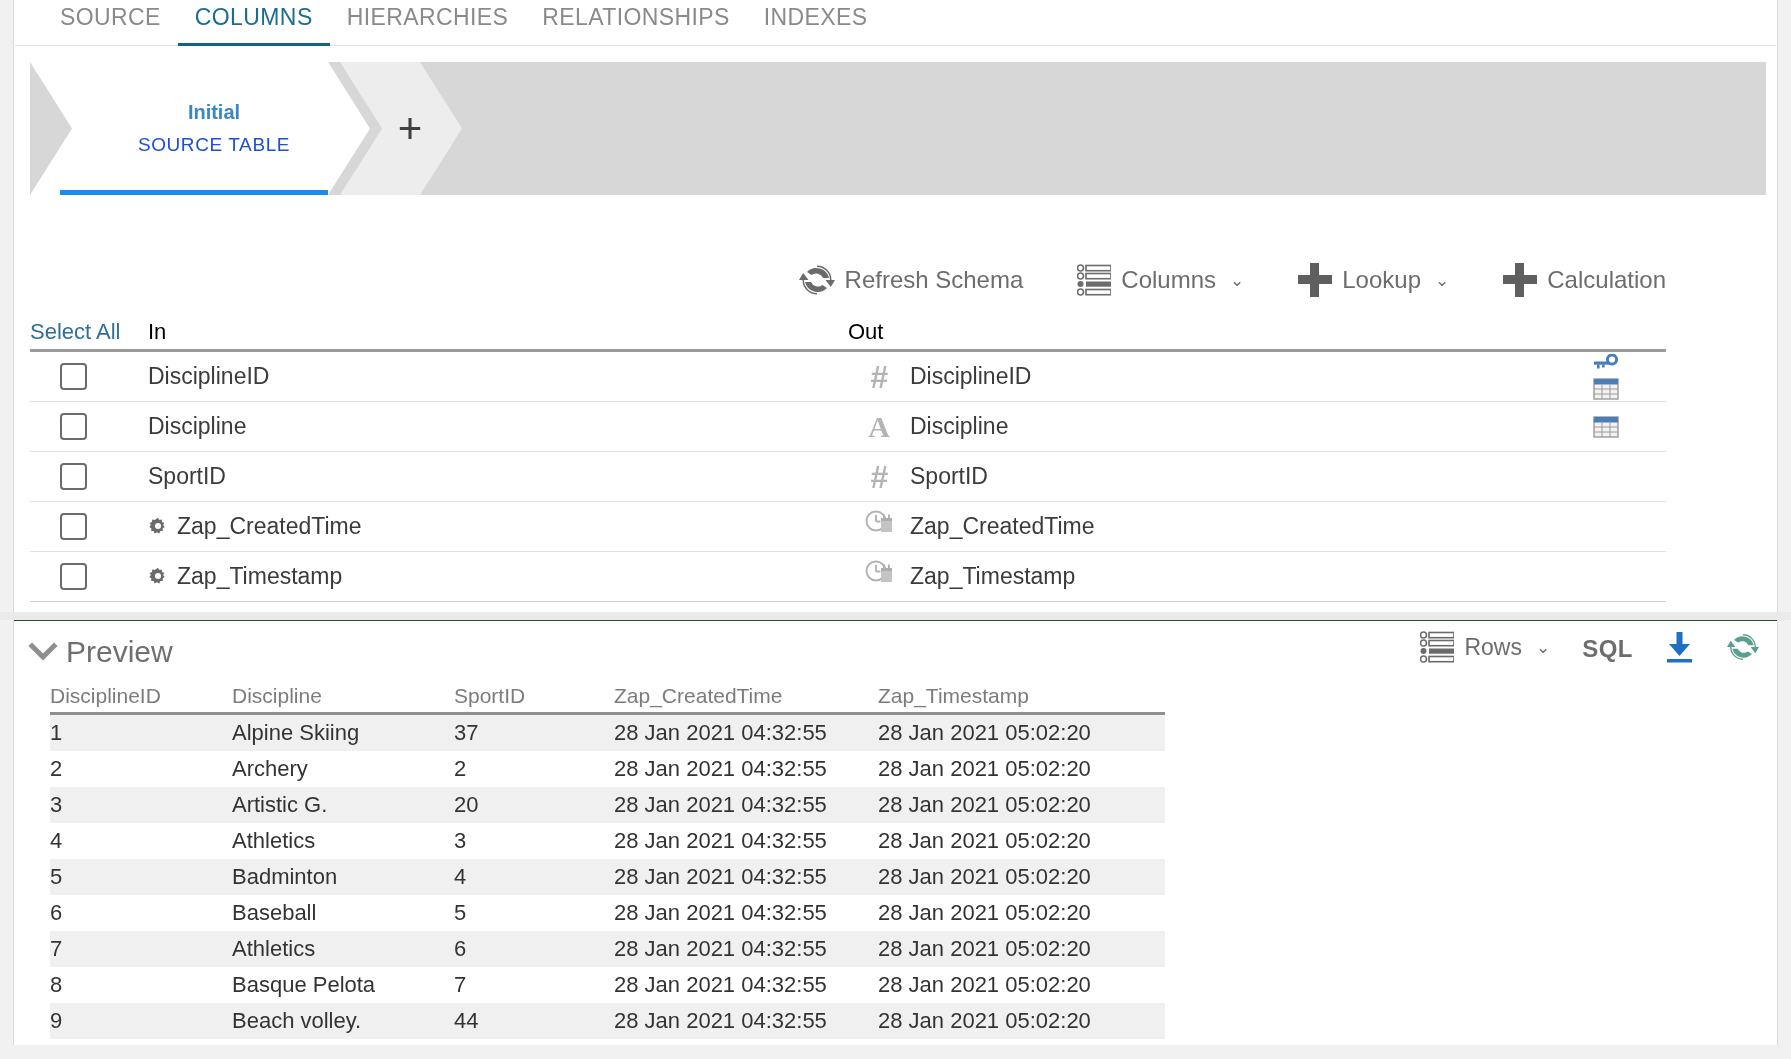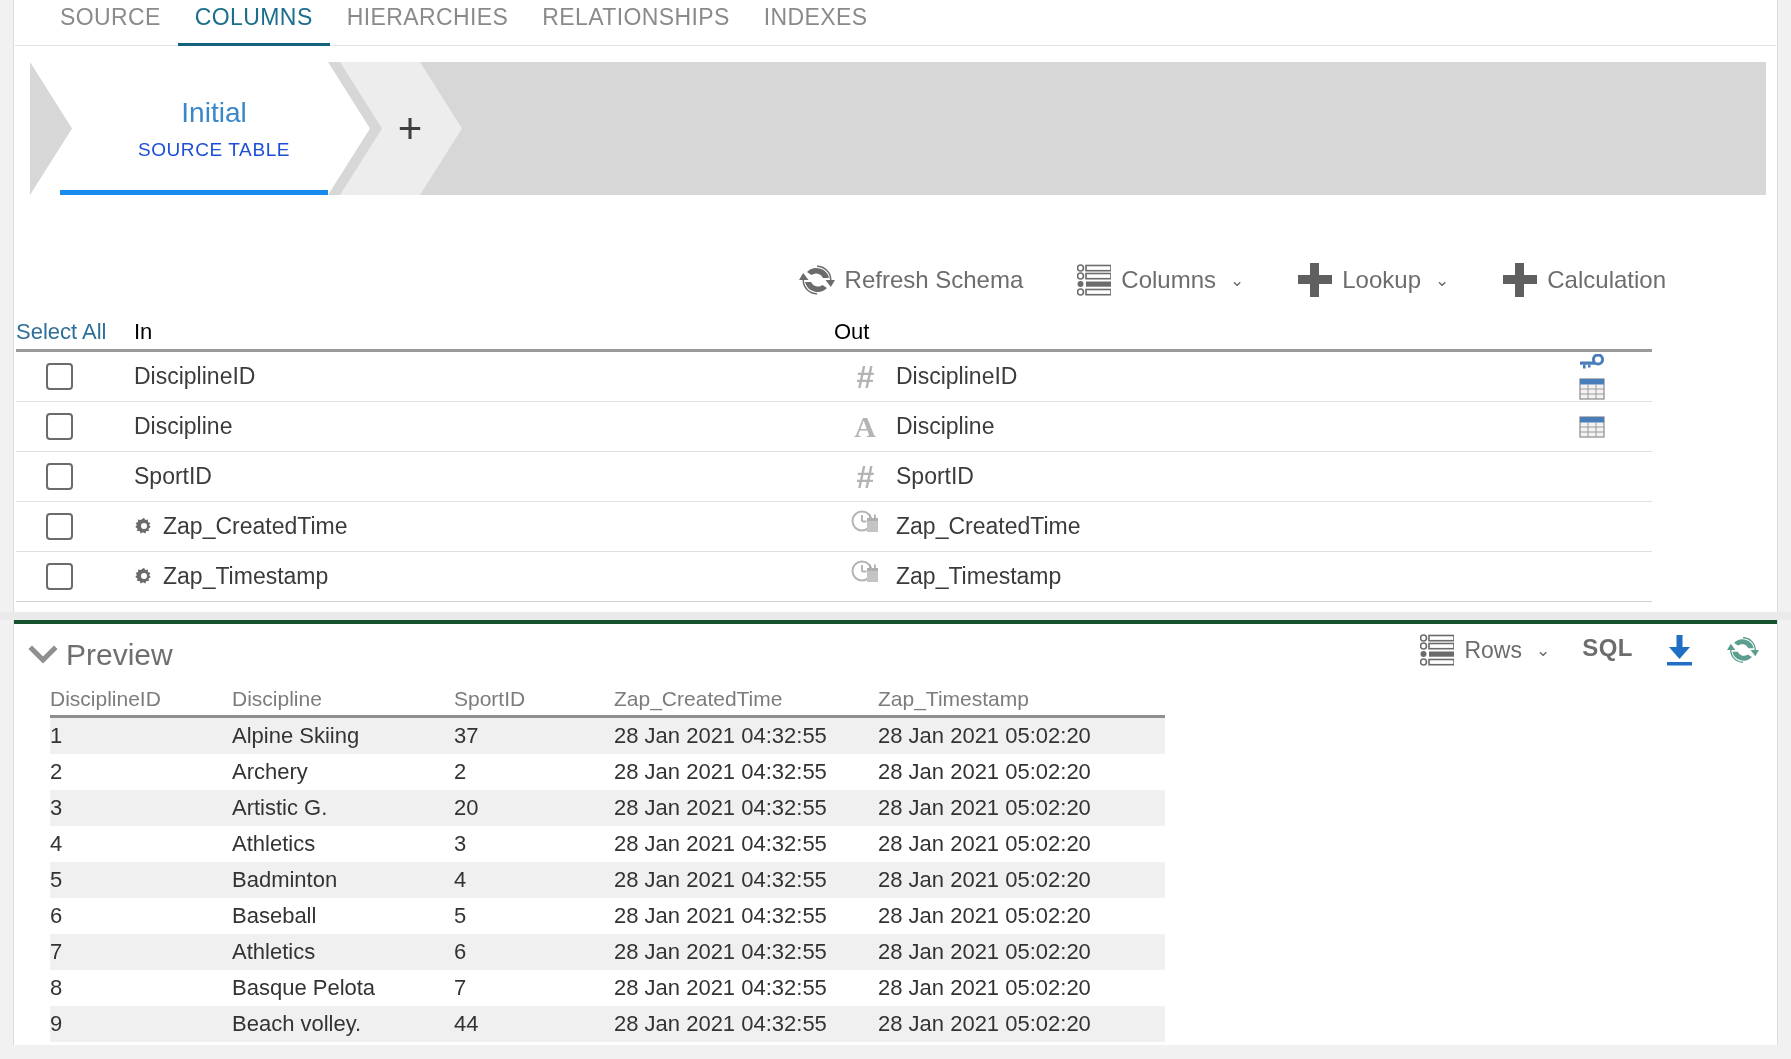--- a/index.html
+++ b/index.html
@@ -57,21 +57,21 @@
   .chev-initial {
     left: 0; width: 340px;
     background: #ffffff;
     filter: drop-shadow(2px 2px 3px rgba(0,0,0,.28));
   }
   .chev-initial .chev-inner {
     position:absolute; left:0; top:0; width:100%; height:100%;
     display:flex; flex-direction:column; align-items:center; justify-content:center;
     padding-left: 28px;
   }
-  .chev-title { font-size: 28px; color: #3a87c8; margin-bottom: 10px; }
+  .chev-title { font-size: 20px; color: #3a87c8; margin-bottom: 10px; font-weight: bold; }
   .chev-sub   { font-size: 19px; color: #1d4ed8; letter-spacing: .6px; }
   .chev-underline {
     position:absolute; left: 30px; bottom: 0; width: 268px; height: 5px; background:#1a8cf0;
   }
   .chev-add {
     left: 310px; width: 122px;
     background: #ededed;
     filter: drop-shadow(2px 2px 3px rgba(0,0,0,.22));
     display:flex; align-items:center; justify-content:center;
   }
@@ -96,21 +96,21 @@
   .ico-plus {
     width: 34px; height:34px; flex:0 0 34px; position:relative;
   }
   .ico-plus::before, .ico-plus::after {
     content:""; position:absolute; background:#5f5f5f;
   }
   .ico-plus::before { left:0; top:12px; width:34px; height:9px; }
   .ico-plus::after  { left:12px; top:0; width:9px; height:34px; }
 
   
-  .cols-wrap { position:absolute; left:16px; top: 318px; width: 1636px; }
+  .cols-wrap { position:absolute; left:30px; top: 318px; width: 1636px; }
   .cols-head {
     display:flex; align-items:flex-end; height: 34px;
     border-bottom: 3px solid #9a9a9a;
     padding-bottom: 4px;
   }
   .c-sel   { width: 118px; flex:0 0 118px; }
   .c-in    { width: 700px; flex:0 0 700px; }
   .c-out   { flex: 1 1 auto; }
   .c-flags { width: 120px; flex:0 0 120px; }
 
@@ -131,30 +131,30 @@
   .out-cell { display:flex; align-items:center; gap:14px; font-size:23px; color:#3b3b3b; padding-left: 14px; }
   .type-ico { width: 34px; flex:0 0 34px; text-align:center; color:#b4b4b4; }
   .type-num  { font-size: 32px; font-style: italic; font-weight:600; line-height:1; font-family:"Liberation Sans", sans-serif; }
   .type-str  { font-size: 30px; font-family:"Liberation Serif", serif; font-weight:700; line-height:1; }
   .flag-cell { display:flex; align-items:center; justify-content:flex-start; gap:4px; height:100%; flex-direction:column; justify-content:center; }
 
   
   .preview-sep { position:absolute; left:0; top:612px; width:1791px; height:8px; background:#eaeaea; }
   .preview {
     position:absolute; left:14px; top:620px; width:1763px; height:424px;
-    background:#ffffff; border-top:4px solid #14532d;
+    background:#ffffff; border-top:1px solid #14532d;
   }
   .pv-head {
     position:relative; height: 62px; display:flex; align-items:center; padding-left: 14px;
   }
   .pv-chevron { width:30px; height:30px; flex:0 0 30px; margin-right:8px; }
   .pv-title { font-size:30px; color:#6f6f6f; font-weight:400; }
   .pv-tools {
     position:absolute; right: 18px; top: 10px;
-    display:flex; align-items:flex-start; gap: 0;
+    display:flex; align-items:flex-end; gap: 0;
   }
   .pv-tools .tb-item { font-size:23px; }
   .pv-tools .tb-item + .tb-item { margin-left: 32px; }
   .sql-label { font-size:24px; font-weight:700; color:#6d6d6d; letter-spacing:.5px; }
   .ico-dl { width:30px; height:32px; flex:0 0 30px; }
   .ico-sync { width:32px; height:32px; flex:0 0 32px; }
 
   
   .pv-grid { position:absolute; left: 36px; top: 58px; width: 1115px; }
   .pv-row { display:flex; height: 36px; align-items:center; }

